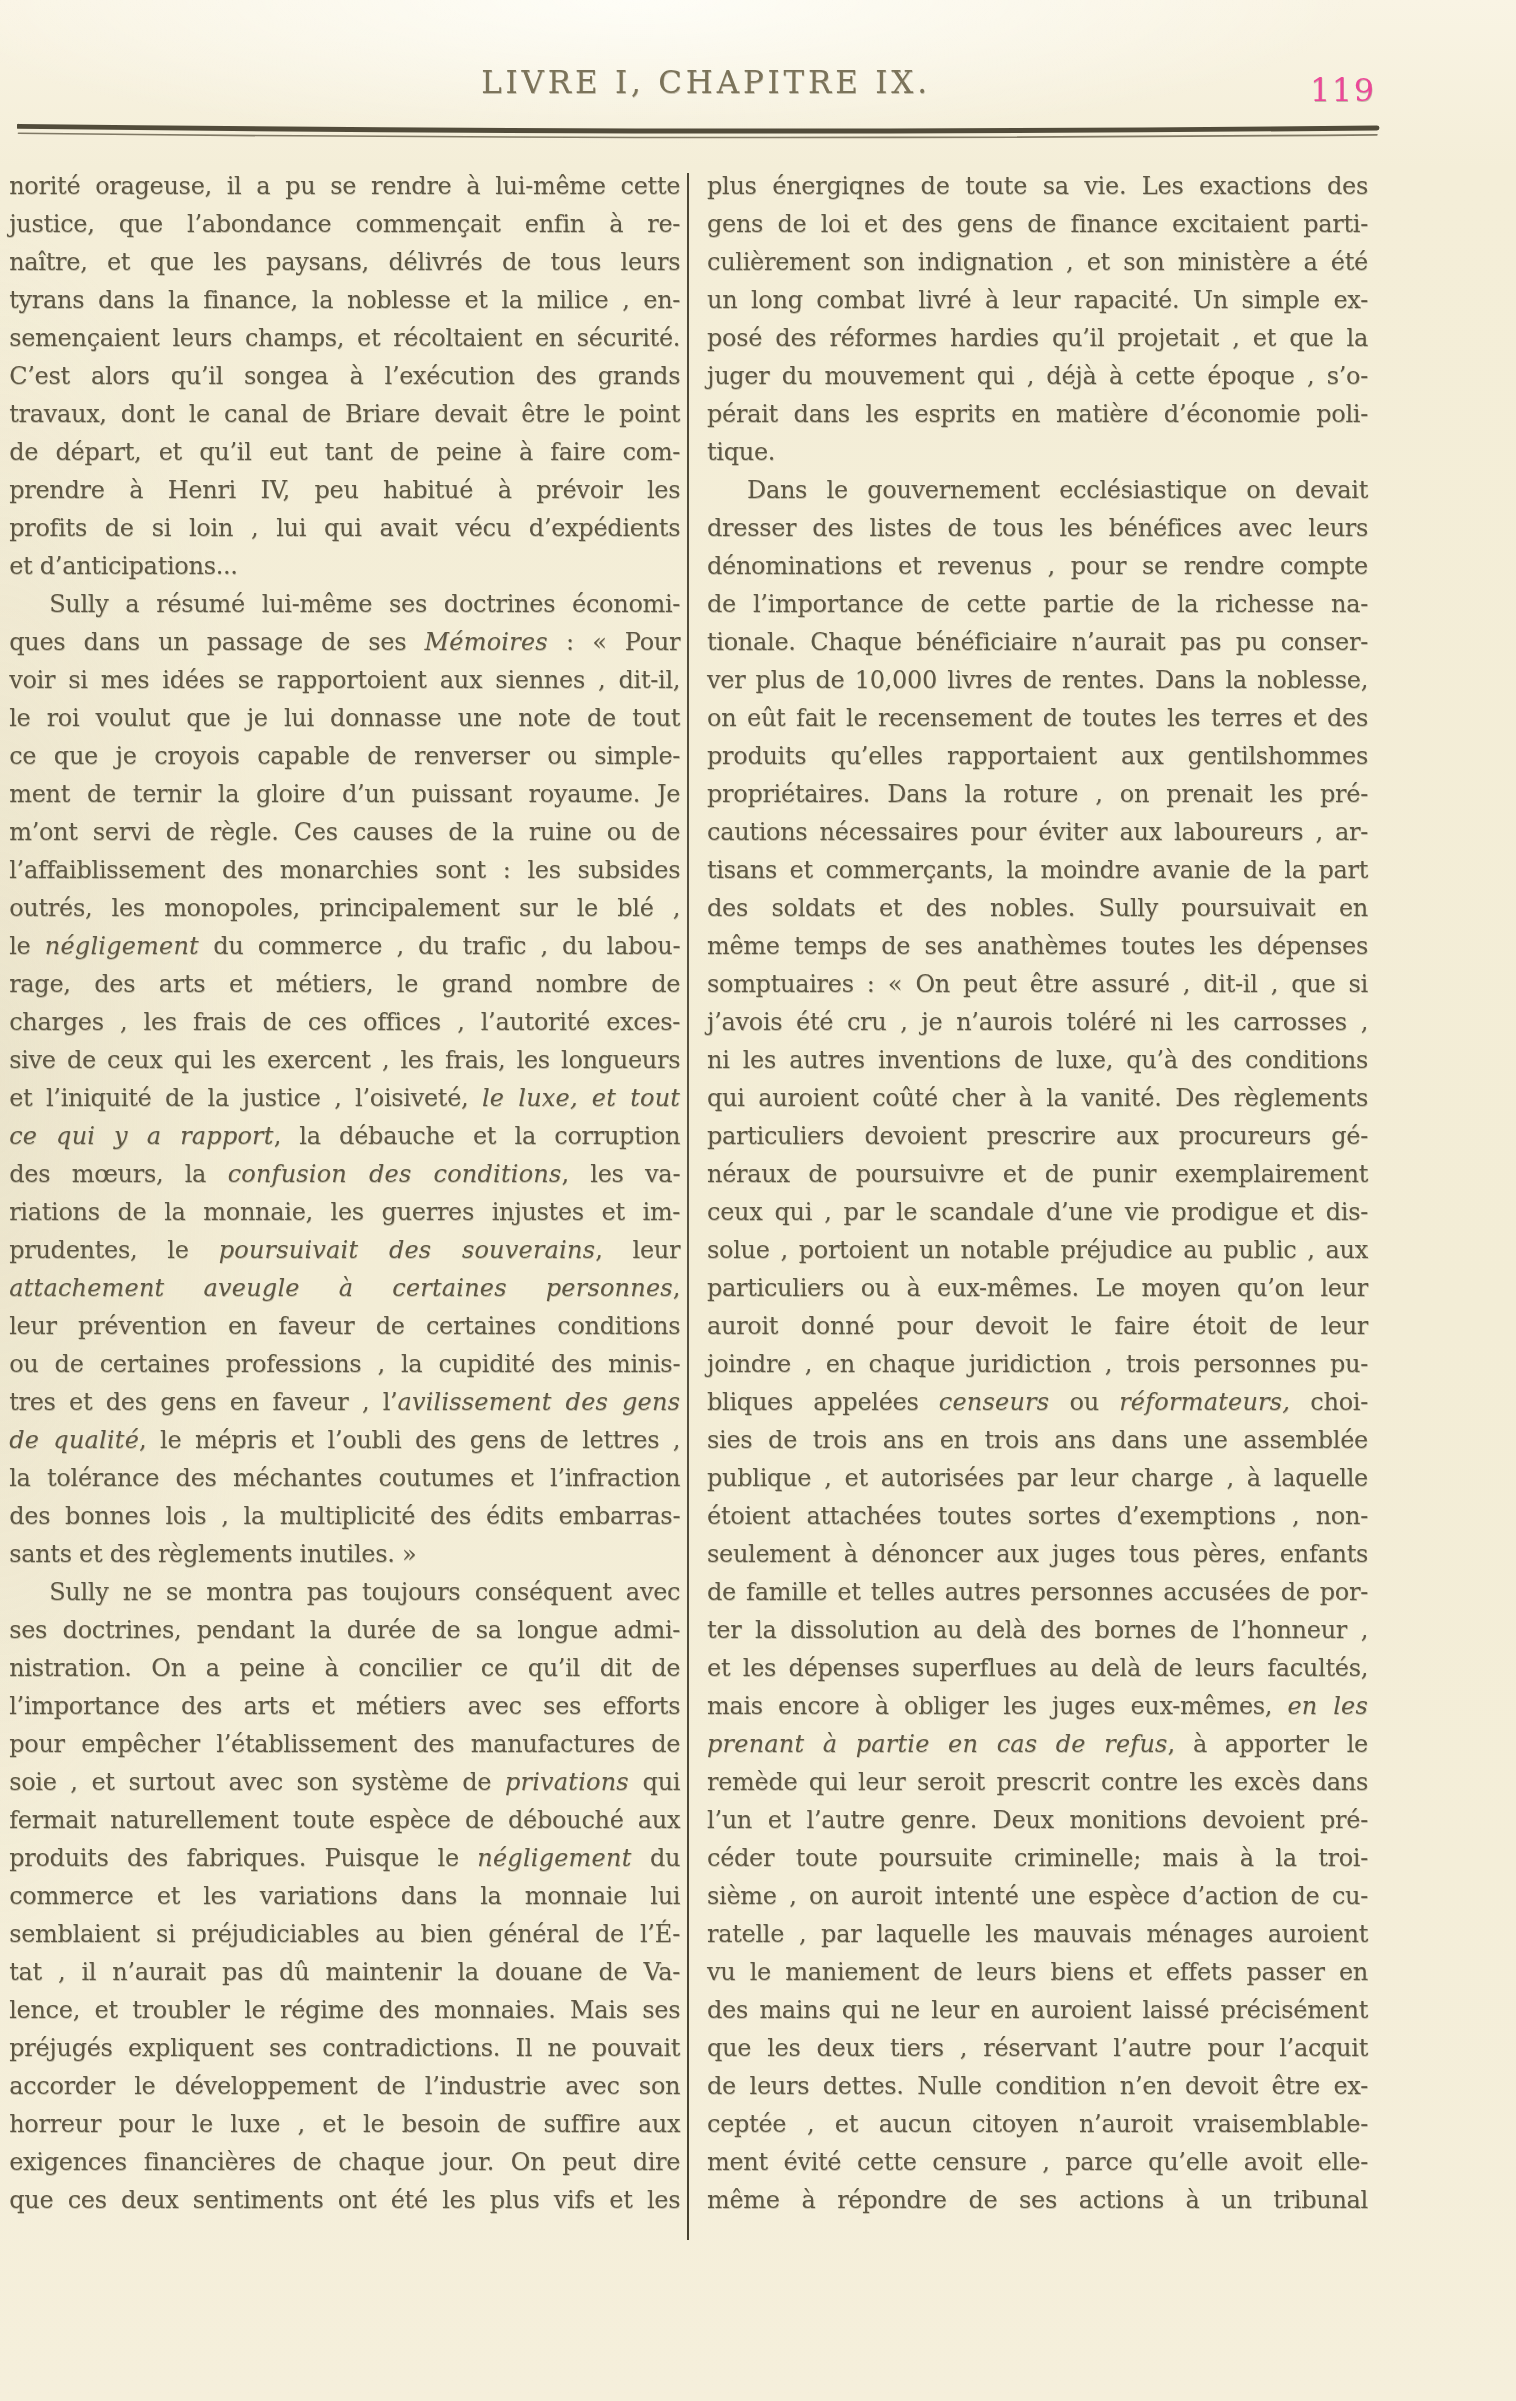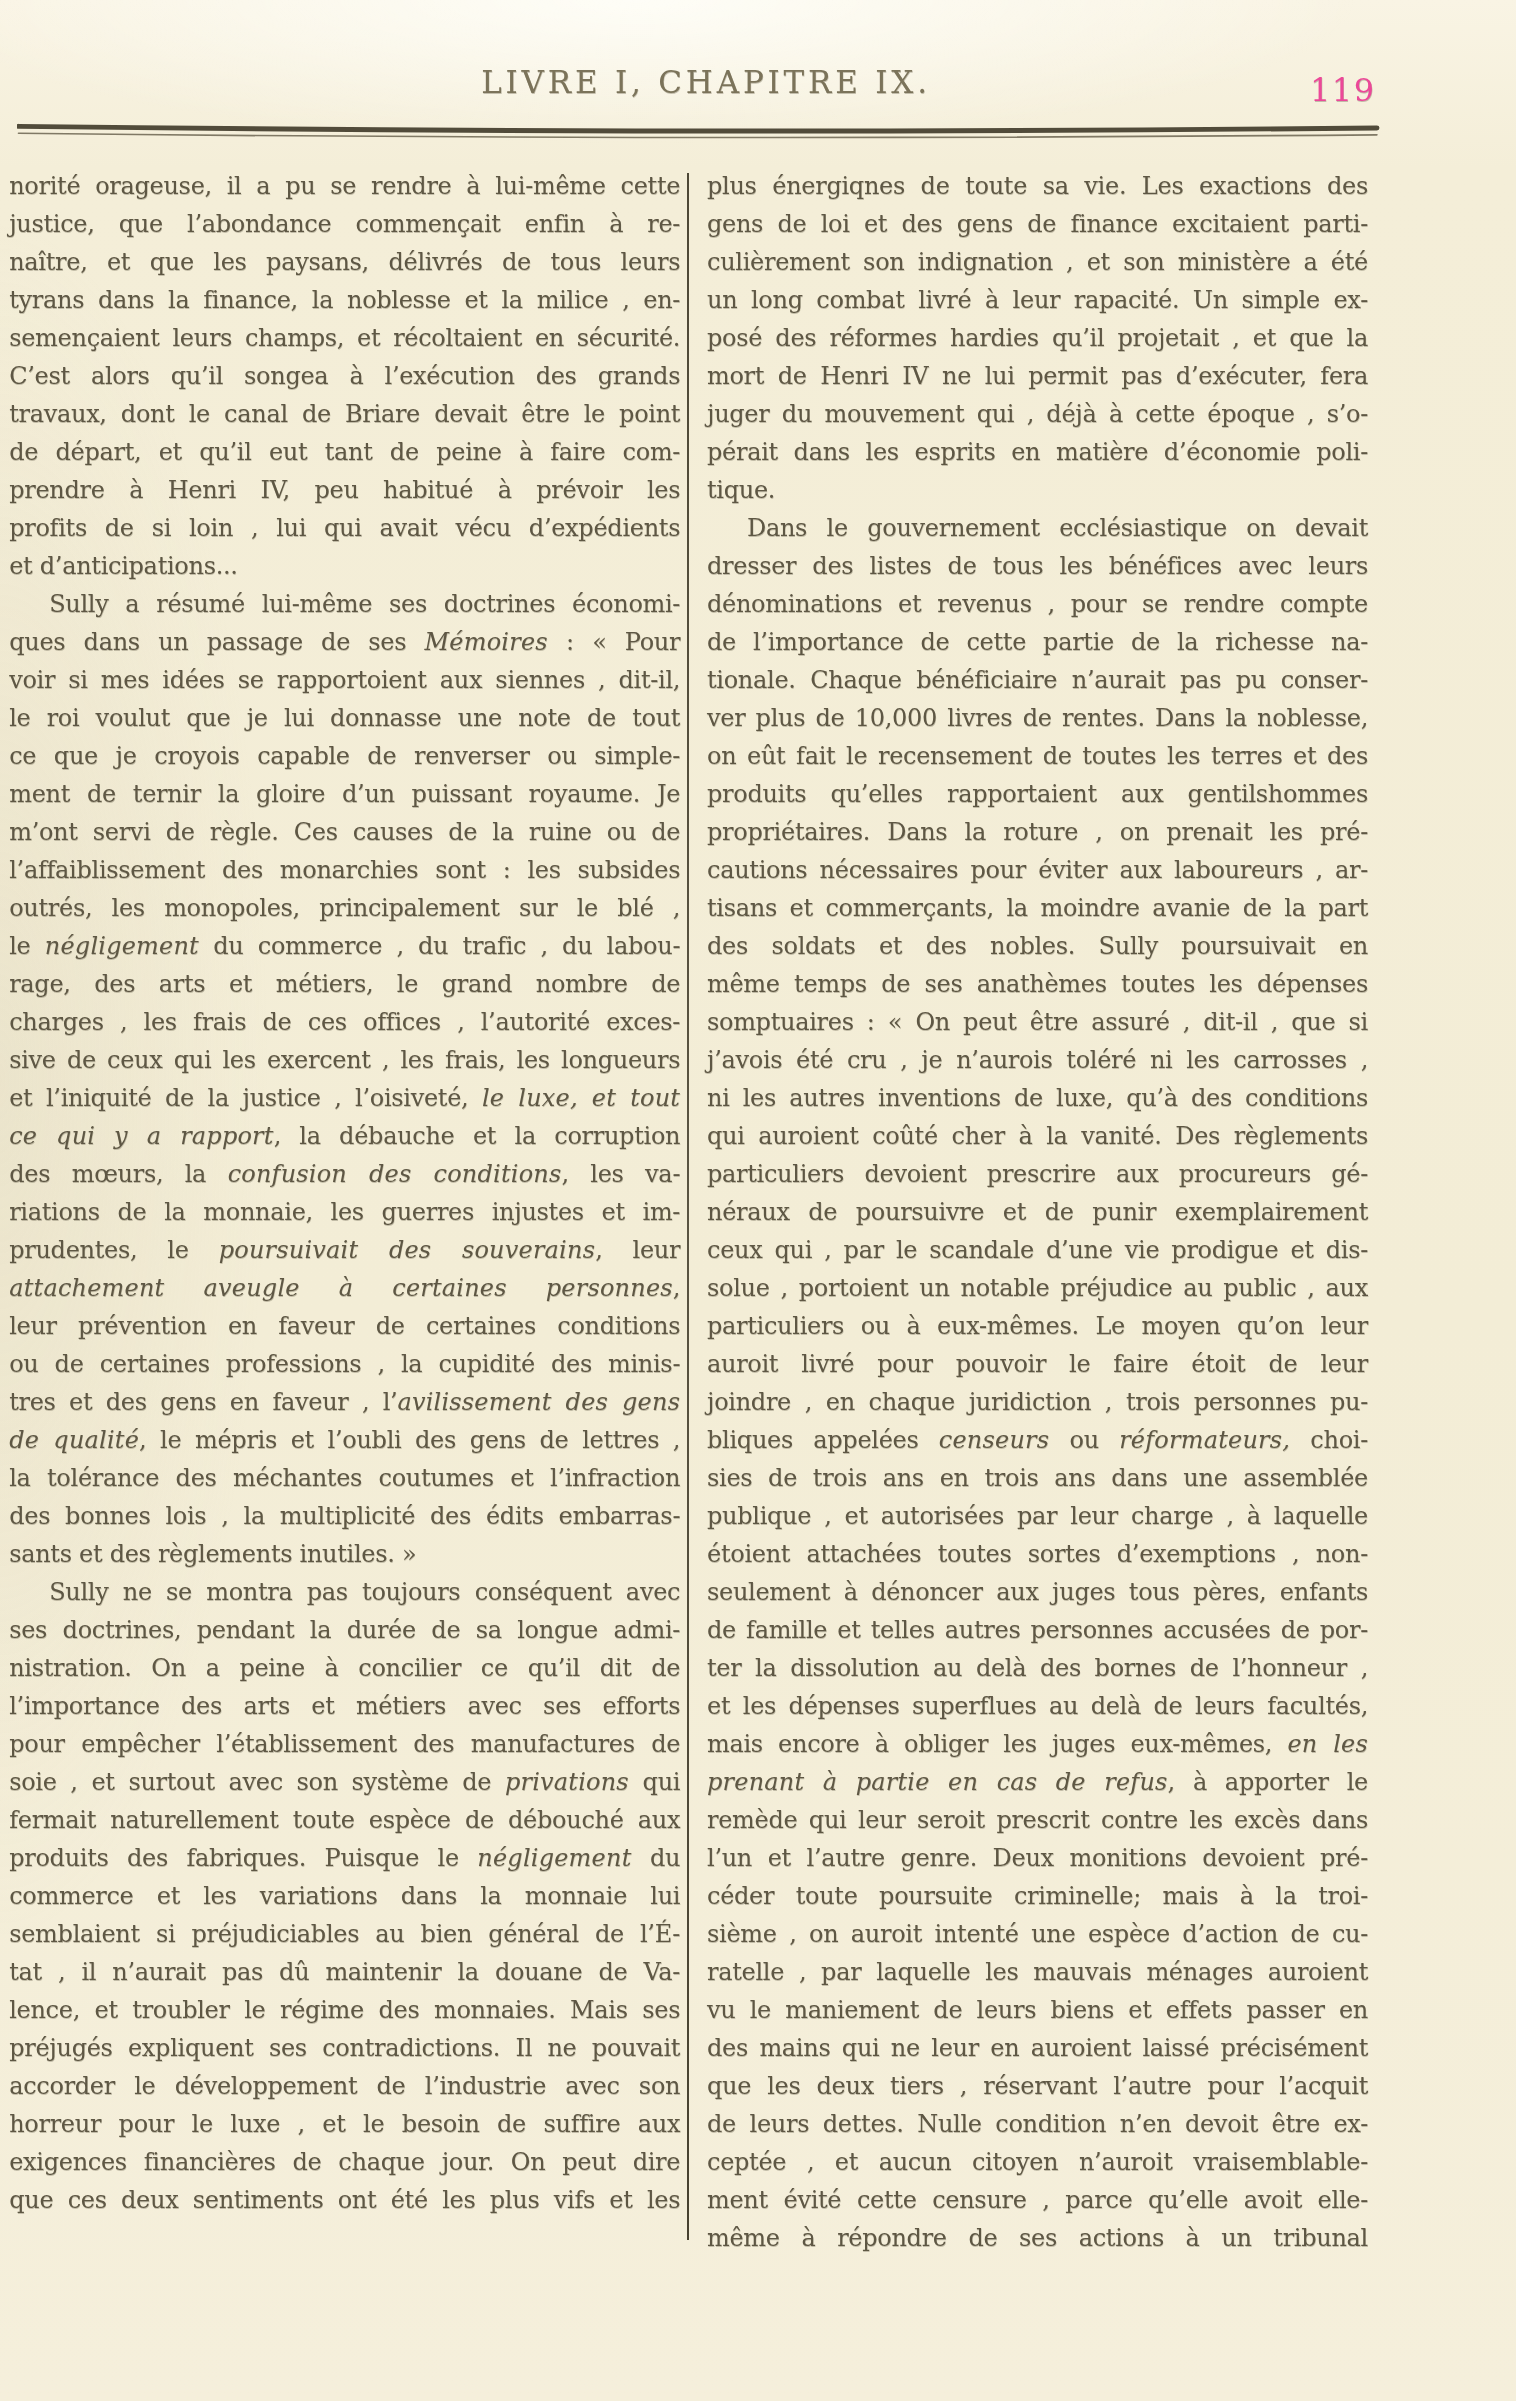--- a/index.html
+++ b/index.html
@@ -120,21 +120,20 @@
     </div>
 
   <div class="column-divider"></div>
 
   <div class="col col-right">
       <div class="line">plus énergiqnes de toute sa vie. Les exactions des</div>
       <div class="line">gens de loi et des gens de finance excitaient parti-</div>
       <div class="line">culièrement son indignation , et son ministère a été</div>
       <div class="line">un long combat livré à leur rapacité. Un simple ex-</div>
       <div class="line">posé des réformes hardies qu’il projetait , et que la</div>
-      <div class="line">mort de Henri IV ne lui permit pas d’exécuter, fera</div>
       <div class="line">juger du mouvement qui , déjà à cette époque , s’o-</div>
       <div class="line">pérait dans les esprits en matière d’économie poli-</div>
       <div class="line para-end">tique.</div>
       <div class="line indent">Dans le gouvernement ecclésiastique on devait</div>
       <div class="line">dresser des listes de tous les bénéfices avec leurs</div>
       <div class="line">dénominations et revenus , pour se rendre compte</div>
       <div class="line">de l’importance de cette partie de la richesse na-</div>
       <div class="line">tionale. Chaque bénéficiaire n’aurait pas pu conser-</div>
       <div class="line">ver plus de 10,000 livres de rentes. Dans la noblesse,</div>
       <div class="line">on eût fait le recensement de toutes les terres et des</div>
@@ -146,21 +145,21 @@
       <div class="line">même temps de ses anathèmes toutes les dépenses</div>
       <div class="line">somptuaires : « On peut être assuré , dit-il , que si</div>
       <div class="line">j’avois été cru , je n’aurois toléré ni les carrosses ,</div>
       <div class="line">ni les autres inventions de luxe, qu’à des conditions</div>
       <div class="line">qui auroient coûté cher à la vanité. Des règlements</div>
       <div class="line">particuliers devoient prescrire aux procureurs gé-</div>
       <div class="line">néraux de poursuivre et de punir exemplairement</div>
       <div class="line">ceux qui , par le scandale d’une vie prodigue et dis-</div>
       <div class="line">solue , portoient un notable préjudice au public , aux</div>
       <div class="line">particuliers ou à eux-mêmes. Le moyen qu’on leur</div>
-      <div class="line">auroit livré pour pouvoir le faire étoit de leur</div>
+      <div class="line">auroit donné pour devoit le faire étoit de leur</div>
       <div class="line">joindre , en chaque juridiction , trois personnes pu-</div>
       <div class="line">bliques appelées <i>censeurs</i> ou <i>réformateurs,</i> choi-</div>
       <div class="line">sies de trois ans en trois ans dans une assemblée</div>
       <div class="line">publique , et autorisées par leur charge , à laquelle</div>
       <div class="line">étoient attachées toutes sortes d’exemptions , non-</div>
       <div class="line">seulement à dénoncer aux juges tous pères, enfants</div>
       <div class="line">de famille et telles autres personnes accusées de por-</div>
       <div class="line">ter la dissolution au delà des bornes de l’honneur ,</div>
       <div class="line">et les dépenses superflues au delà de leurs facultés,</div>
       <div class="line">mais encore à obliger les juges eux-mêmes, <i>en les</i></div>

